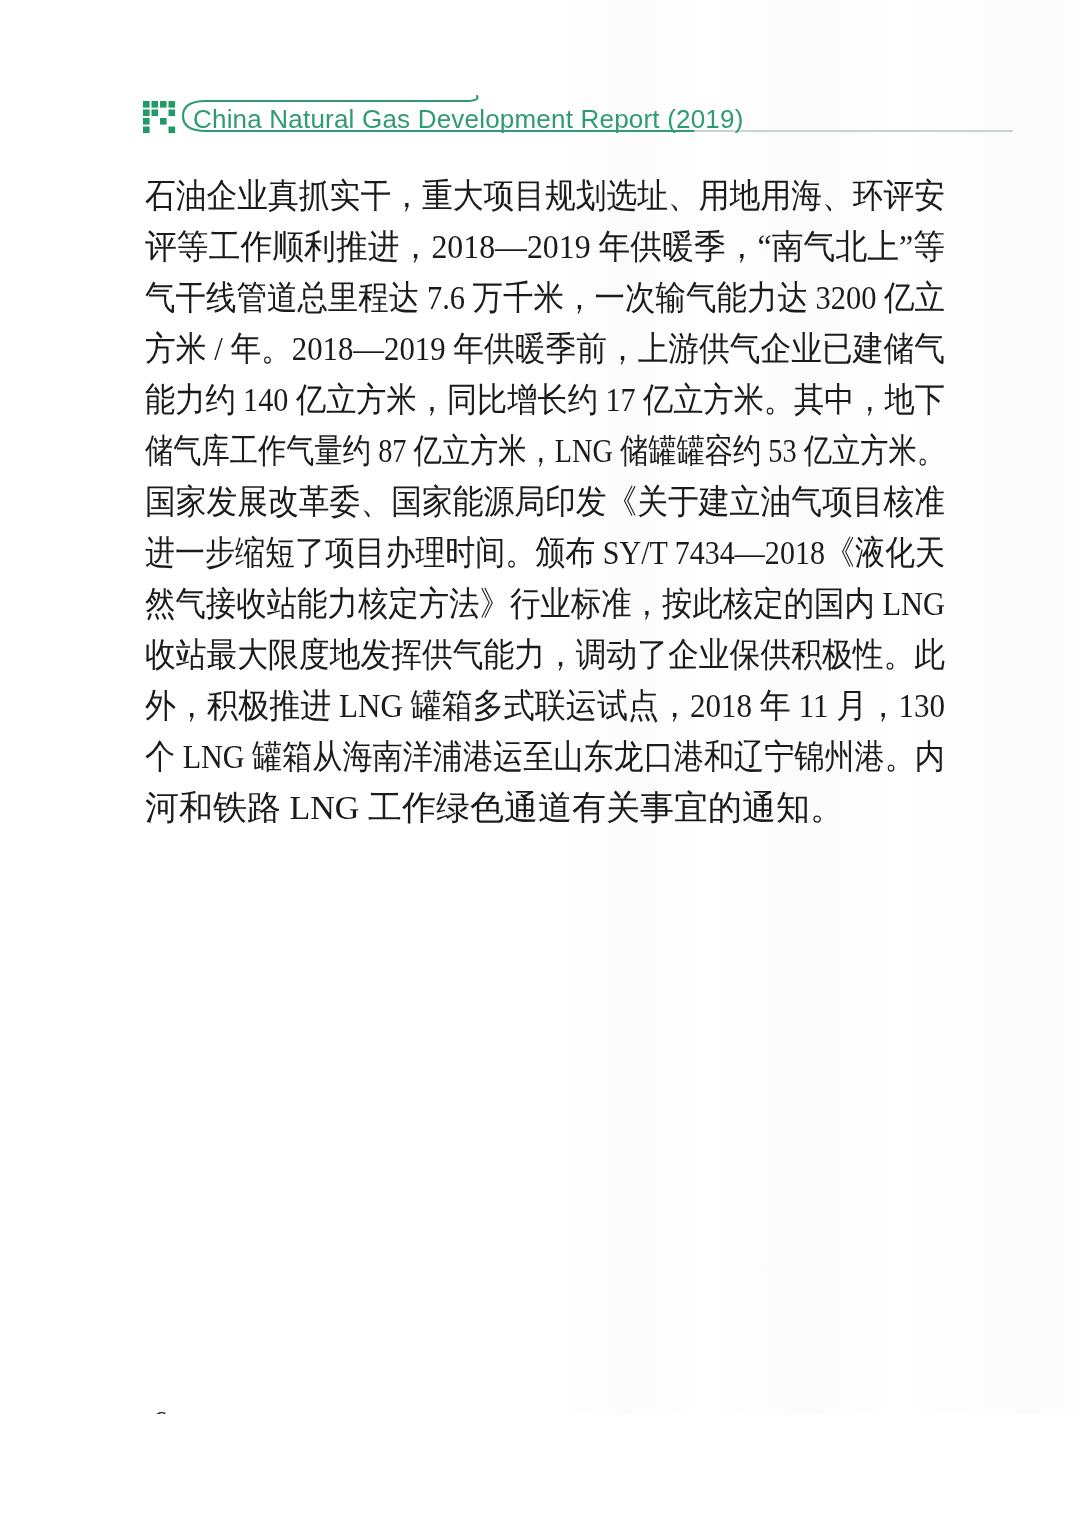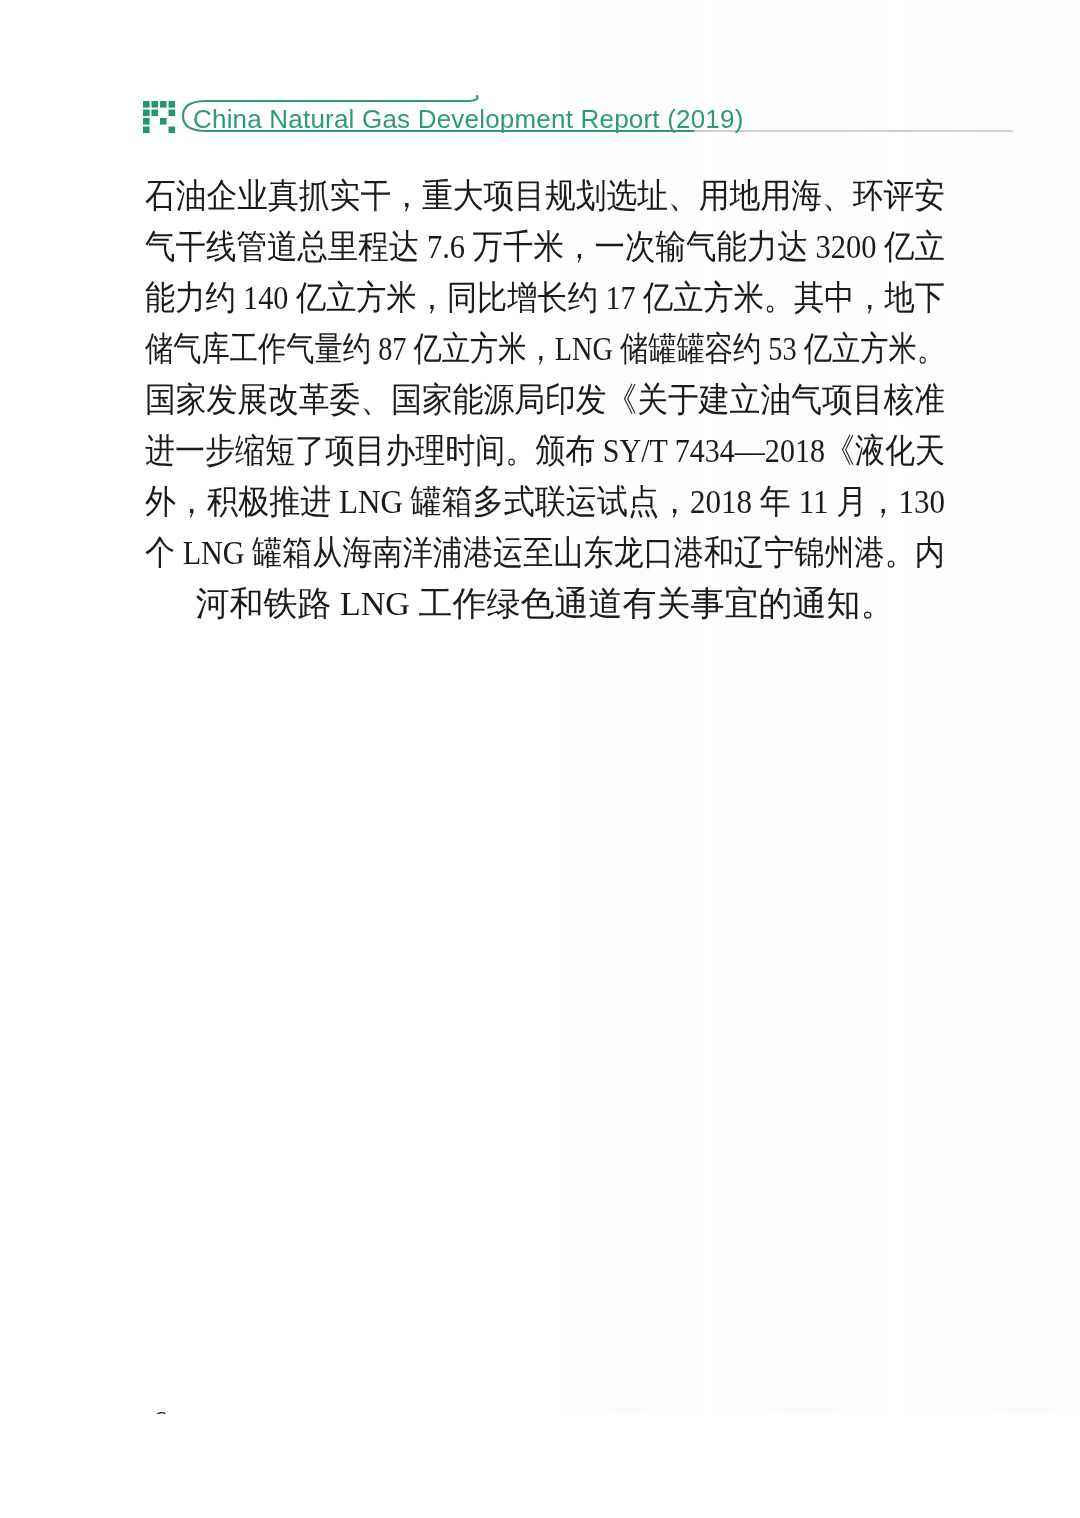--- a/index.html
+++ b/index.html
@@ -81,21 +81,20 @@
     left: 145px;
     top: 170px;
     width: 800px;
     color: #1b1b1b;
   }
   .line {
     height: 51px;
     line-height: 51px;
     font-size: 34px;
     white-space: nowrap;
-    text-align: center;
   }
   .line-inner {
     display: inline-block;
     transform-origin: 0 50%;
   }
   .footer {
     position: absolute;
     left: 143px;
     top: 1405px;
   }
@@ -128,25 +127,29 @@
     <svg class="decor" viewBox="0 0 836 48" aria-hidden="true">
       <path class="pill" d="M297 1 C299 4 295 6 286 6 L26 6 Q3 6 3 21 Q3 36 26 36 L515 36"></path>
       <path class="rule" d="M515 36 L832 36"></path>
     </svg>
 
     <span class="title">China Natural Gas Development Report (2019)</span>
   </div>
 
   <div class="body-text">
       <div class="line"><span class="line-inner" style="transform: scaleX(0.904977);">石油企业真抓实干，重大项目规划选址、用地用海、环评安</span></div>
+      <div class="line"><span class="line-inner" style="transform: scaleX(0.936015);">评等工作顺利推进，2018—2019 年供暖季，“南气北上”等</span></div>
       <div class="line"><span class="line-inner" style="transform: scaleX(0.896359);">气干线管道总里程达 7.6 万千米，一次输气能力达 3200 亿立</span></div>
+      <div class="line"><span class="line-inner" style="transform: scaleX(0.904003);">方米 / 年。2018—2019 年供暖季前，上游供气企业已建储气</span></div>
       <div class="line"><span class="line-inner" style="transform: scaleX(0.887902);">能力约 140 亿立方米，同比增长约 17 亿立方米。其中，地下</span></div>
       <div class="line"><span class="line-inner" style="transform: scaleX(0.831263);">储气库工作气量约 87 亿立方米，LNG 储罐罐容约 53 亿立方米。</span></div>
       <div class="line"><span class="line-inner" style="transform: scaleX(0.904977);">国家发展改革委、国家能源局印发《关于建立油气项目核准</span></div>
       <div class="line"><span class="line-inner" style="transform: scaleX(0.882926);">进一步缩短了项目办理时间。颁布 SY/T 7434—2018《液化天</span></div>
+      <div class="line"><span class="line-inner" style="transform: scaleX(0.894464);">然气接收站能力核定方法》行业标准，按此核定的国内 LNG</span></div>
+      <div class="line"><span class="line-inner" style="transform: scaleX(0.904977);">收站最大限度地发挥供气能力，调动了企业保供积极性。此</span></div>
       <div class="line"><span class="line-inner" style="transform: scaleX(0.913112);">外，积极推进 LNG 罐箱多式联运试点，2018 年 11 月，130</span></div>
       <div class="line"><span class="line-inner" style="transform: scaleX(0.886043);">个 LNG 罐箱从海南洋浦港运至山东龙口港和辽宁锦州港。内</span></div>
       <div class="line"><span class="line-inner">河和铁路 LNG 工作绿色通道有关事宜的通知。</span></div>
     </div>
 
   <div class="footer">
     <span class="page-number">·6·</span>
   </div>
 
 </div>

